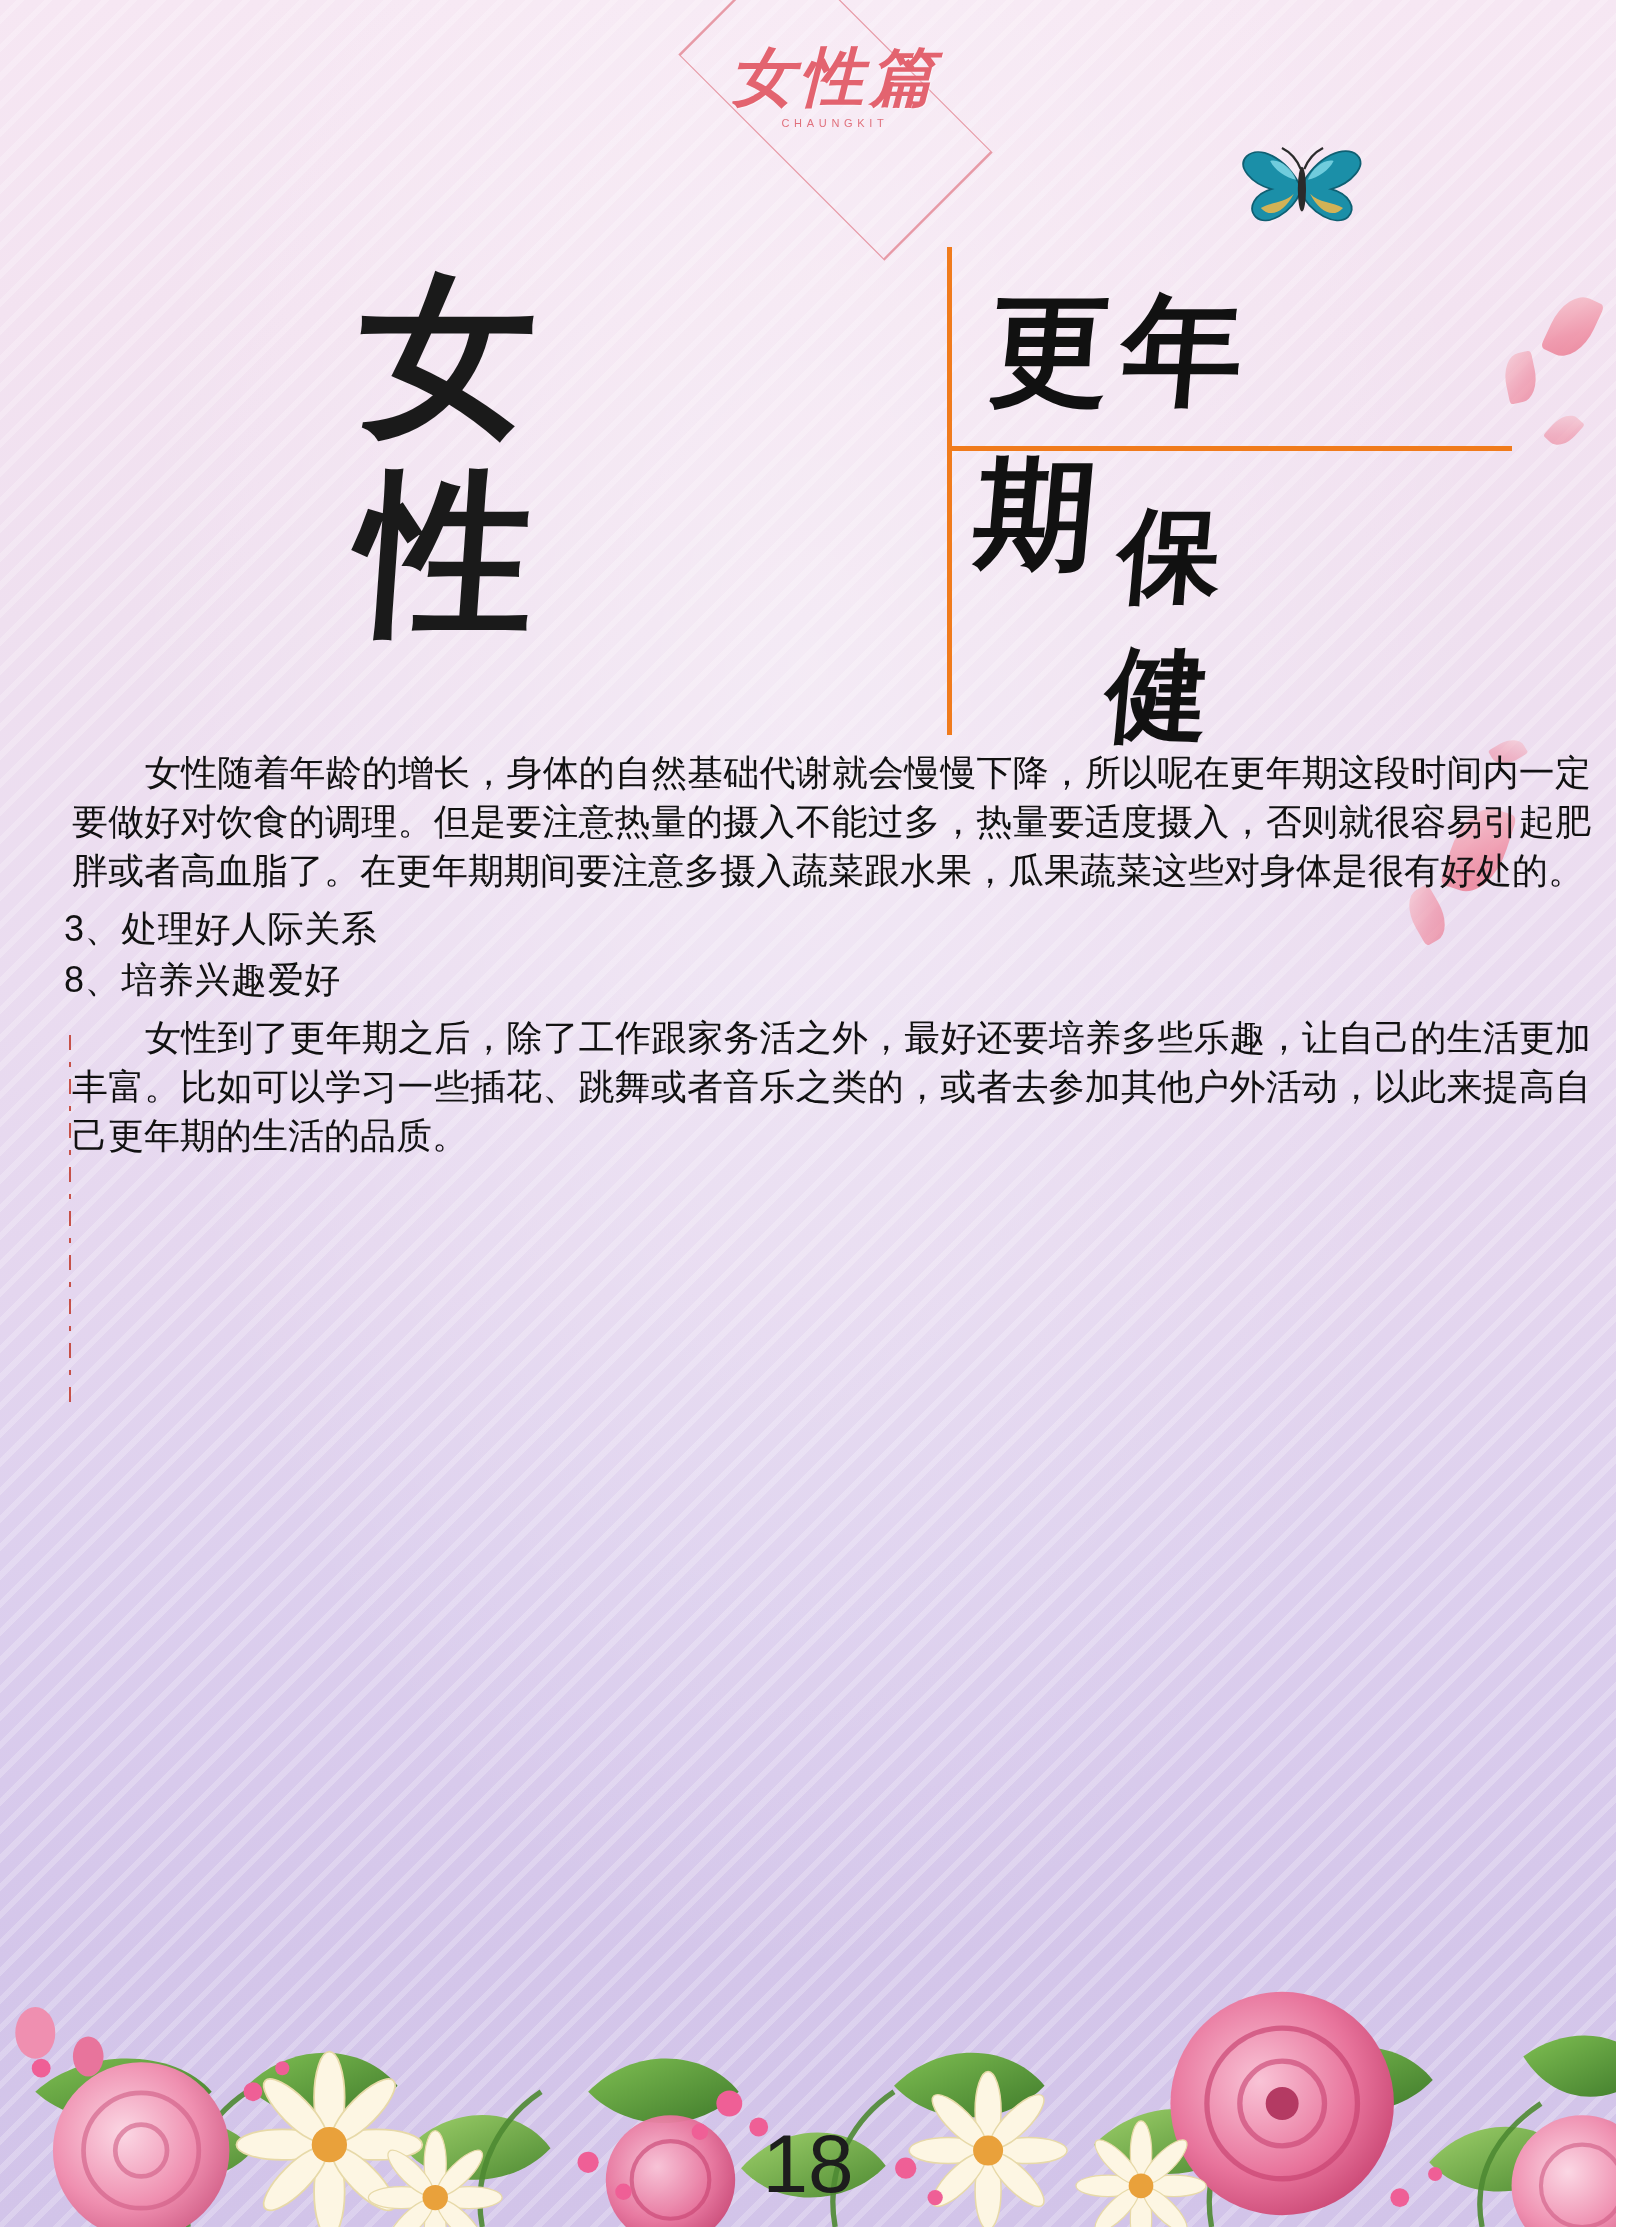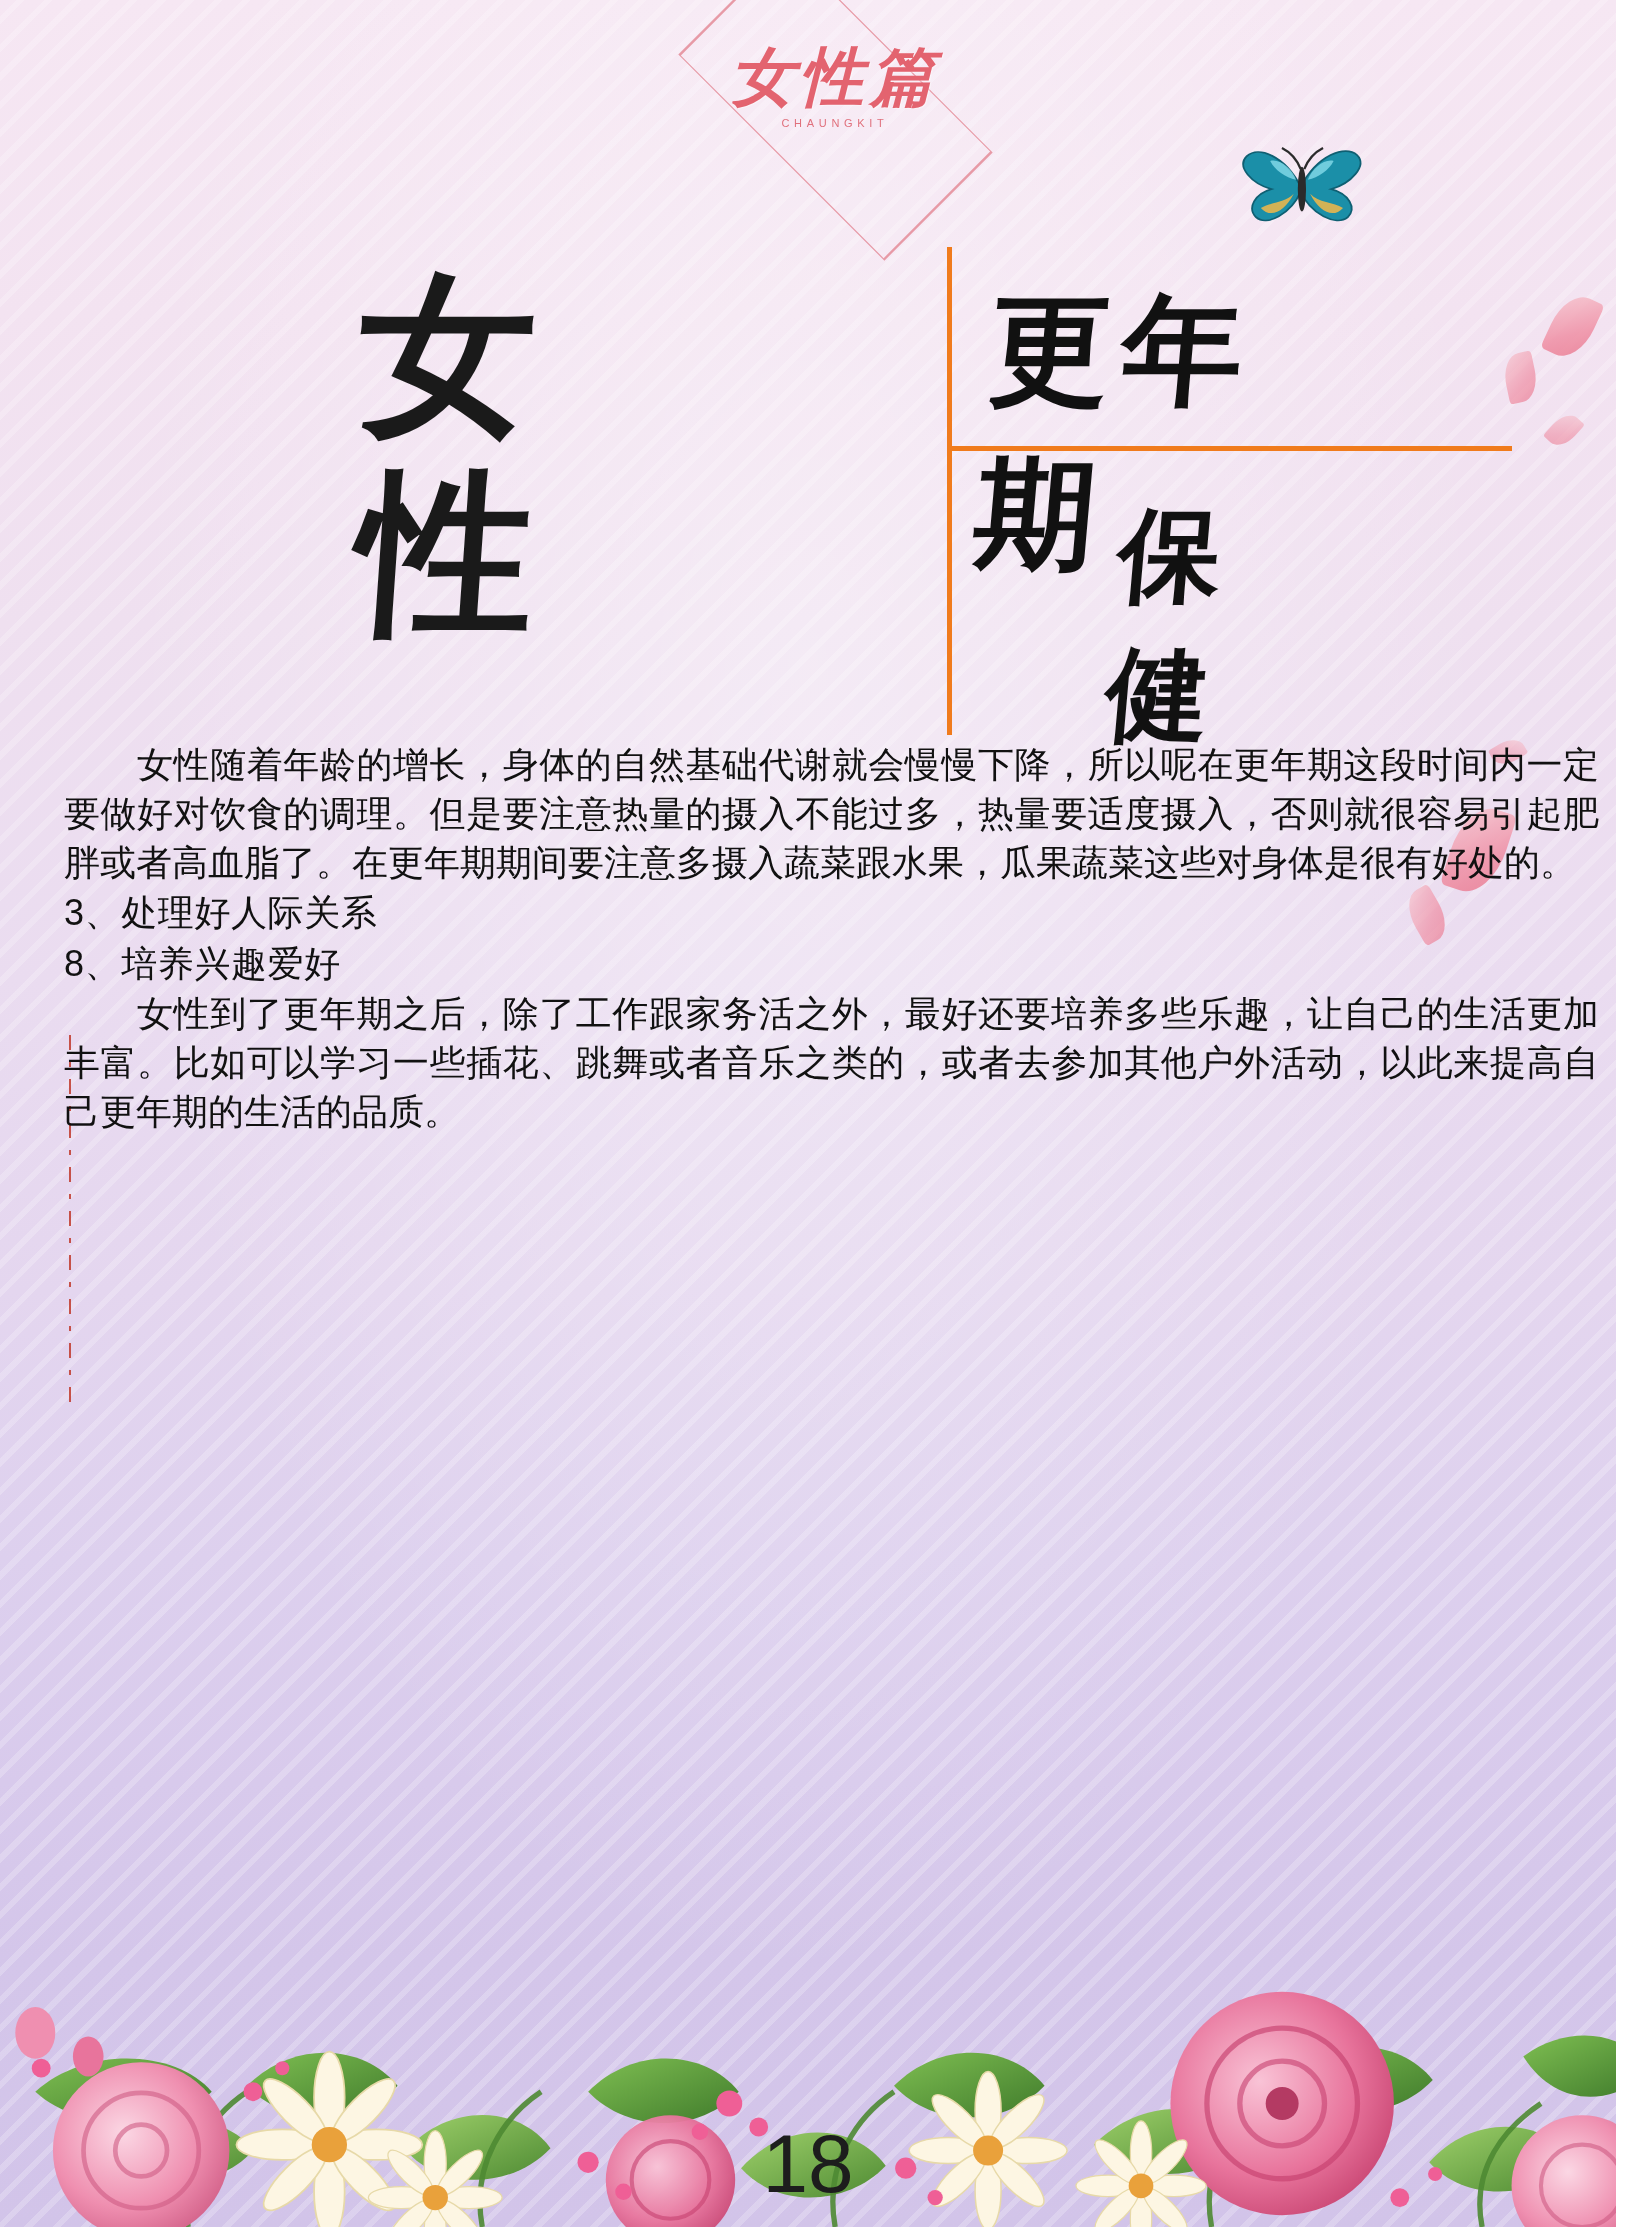--- a/index.html
+++ b/index.html
@@ -200,21 +200,21 @@
     font-size: 36px;
     line-height: 51px;
     font-weight: 400;
     color: #111;
     margin: 0;
     letter-spacing: 0.6px;
   }
   .sec-body {
     font-size: 36px;
     line-height: 49px;
-    margin: 0;
+    margin: 8px;
     text-indent: 73px;
     letter-spacing: 0px;
     text-align: justify;
   }
 
   
   .dash-line {
     position: absolute;
     left: 69px;
     top: 1035px;

